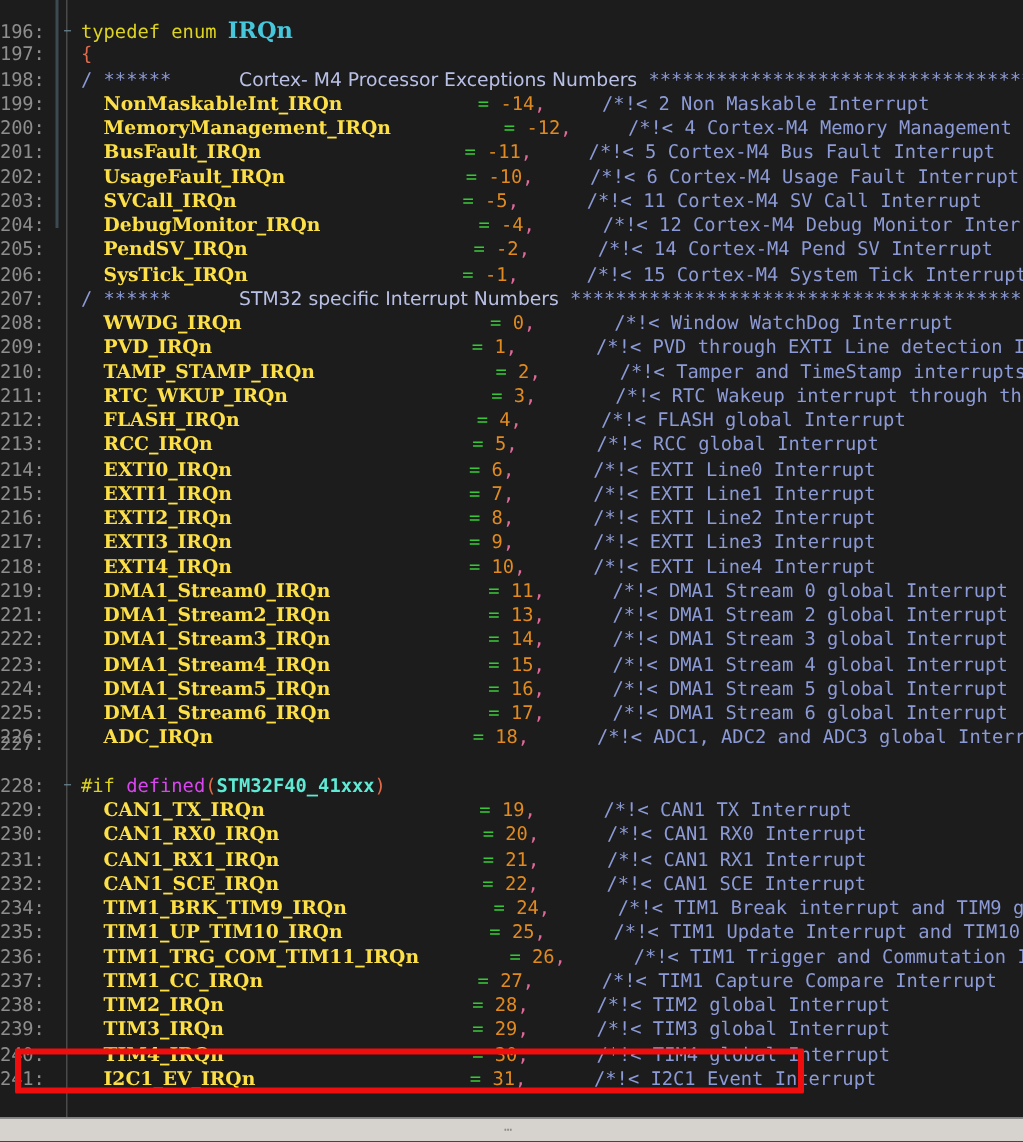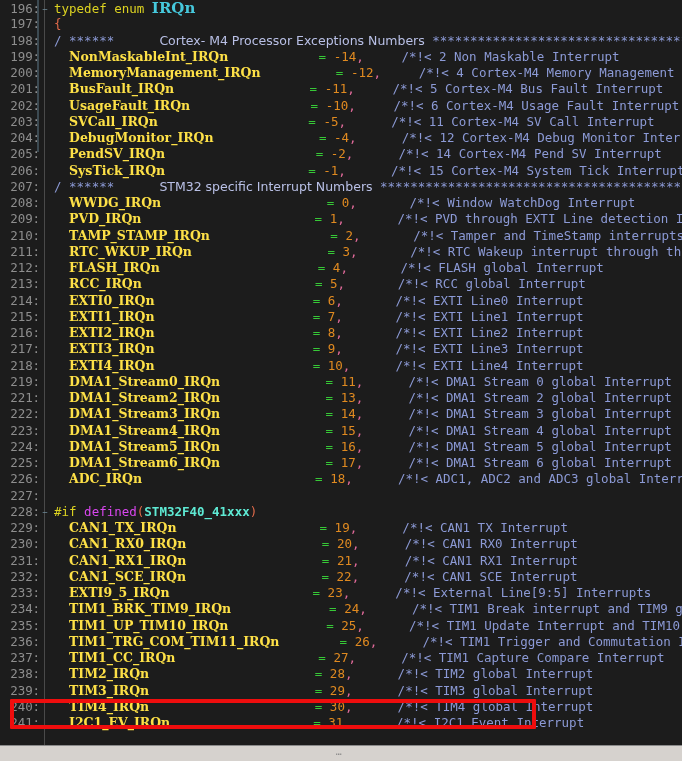--- a/index.html
+++ b/index.html
@@ -42,37 +42,38 @@
   .code-line {
     position: relative;
     height: 16.25px;
     line-height: 16.25px;
     white-space: pre;
     font-size: 12.5px;
   }
   .lnum {
     display: inline-block;
     width: 40px;
-    text-align: right;
+    text-align: left;
     color: #8e8e8e;
     font-family: "DejaVu Sans Mono", monospace;
     font-size: 12.5px;
     letter-spacing: -0.1px;
   }
   .fold {
     display: inline-block;
     width: 10px;
     text-align: center;
     color: #6d8a99;
     font-size: 9px;
     vertical-align: middle;
   }
   .codetext {
     display: inline-block;
     padding-left: 4px;
+    margin-top: 12px;
   }
   
   .kw      { color: #ddd321; }
   .id      { color: #fde047; font-family: "DejaVu Serif", serif; font-weight: bold; font-size: 12.5px; }
   .id-big  { color: #46c8dc; font-family: "DejaVu Serif", serif; font-weight: bold; font-size: 15px; }
   .eq      { color: #37c837; }
   .num     { color: #e08a20; }
   .comma   { color: #e06a9a; }
   .cmt     { color: #8c9ad6; }
   .cmt-hdr { color: #b9c0e6; font-family: "DejaVu Sans", sans-serif; font-size: 12.5px; }
@@ -160,21 +161,20 @@
         <div class="code-line"><span class="lnum">223:</span><span class="fold"></span><span class="codetext">  <span class="id">DMA1_Stream4_IRQn</span>              <span class="eq">=</span> <span class="num">15</span><span class="comma">,</span>      <span class="cmt">/*!&lt; DMA1 Stream 4 global Interrupt</span></span></div>
         <div class="code-line"><span class="lnum">224:</span><span class="fold"></span><span class="codetext">  <span class="id">DMA1_Stream5_IRQn</span>              <span class="eq">=</span> <span class="num">16</span><span class="comma">,</span>      <span class="cmt">/*!&lt; DMA1 Stream 5 global Interrupt</span></span></div>
         <div class="code-line"><span class="lnum">225:</span><span class="fold"></span><span class="codetext">  <span class="id">DMA1_Stream6_IRQn</span>              <span class="eq">=</span> <span class="num">17</span><span class="comma">,</span>      <span class="cmt">/*!&lt; DMA1 Stream 6 global Interrupt</span></span></div>
         <div class="code-line"><span class="lnum">226:</span><span class="fold"></span><span class="codetext">  <span class="id">ADC_IRQn</span>                       <span class="eq">=</span> <span class="num">18</span><span class="comma">,</span>      <span class="cmt">/*!&lt; ADC1, ADC2 and ADC3 global Interrupts</span></span></div>
         <div class="code-line"><span class="lnum">227:</span><span class="fold"></span><span class="codetext"></span></div>
         <div class="code-line"><span class="lnum">228:</span><span class="fold">−</span><span class="codetext"><span class="kw">#if</span> <span class="white">defined</span><span class="punct">(</span><span class="whiteb">STM32F40_41xxx</span><span class="punct">)</span></span></div>
         <div class="code-line"><span class="lnum">229:</span><span class="fold"></span><span class="codetext">  <span class="id">CAN1_TX_IRQn</span>                   <span class="eq">=</span> <span class="num">19</span><span class="comma">,</span>      <span class="cmt">/*!&lt; CAN1 TX Interrupt</span></span></div>
         <div class="code-line"><span class="lnum">230:</span><span class="fold"></span><span class="codetext">  <span class="id">CAN1_RX0_IRQn</span>                  <span class="eq">=</span> <span class="num">20</span><span class="comma">,</span>      <span class="cmt">/*!&lt; CAN1 RX0 Interrupt</span></span></div>
         <div class="code-line"><span class="lnum">231:</span><span class="fold"></span><span class="codetext">  <span class="id">CAN1_RX1_IRQn</span>                  <span class="eq">=</span> <span class="num">21</span><span class="comma">,</span>      <span class="cmt">/*!&lt; CAN1 RX1 Interrupt</span></span></div>
         <div class="code-line"><span class="lnum">232:</span><span class="fold"></span><span class="codetext">  <span class="id">CAN1_SCE_IRQn</span>                  <span class="eq">=</span> <span class="num">22</span><span class="comma">,</span>      <span class="cmt">/*!&lt; CAN1 SCE Interrupt</span></span></div>
-        <div class="code-line"><span class="lnum">233:</span><span class="fold"></span><span class="codetext">  <span class="id">EXTI9_5_IRQn</span>                   <span class="eq">=</span> <span class="num">23</span><span class="comma">,</span>      <span class="cmt">/*!&lt; External Line[9:5] Interrupts</span></span></div>
         <div class="code-line"><span class="lnum">234:</span><span class="fold"></span><span class="codetext">  <span class="id">TIM1_BRK_TIM9_IRQn</span>             <span class="eq">=</span> <span class="num">24</span><span class="comma">,</span>      <span class="cmt">/*!&lt; TIM1 Break interrupt and TIM9 global interrupt</span></span></div>
         <div class="code-line"><span class="lnum">235:</span><span class="fold"></span><span class="codetext">  <span class="id">TIM1_UP_TIM10_IRQn</span>             <span class="eq">=</span> <span class="num">25</span><span class="comma">,</span>      <span class="cmt">/*!&lt; TIM1 Update Interrupt and TIM10 global interrup</span></span></div>
         <div class="code-line"><span class="lnum">236:</span><span class="fold"></span><span class="codetext">  <span class="id">TIM1_TRG_COM_TIM11_IRQn</span>        <span class="eq">=</span> <span class="num">26</span><span class="comma">,</span>      <span class="cmt">/*!&lt; TIM1 Trigger and Commutation Interrupt and TIM1</span></span></div>
         <div class="code-line"><span class="lnum">237:</span><span class="fold"></span><span class="codetext">  <span class="id">TIM1_CC_IRQn</span>                   <span class="eq">=</span> <span class="num">27</span><span class="comma">,</span>      <span class="cmt">/*!&lt; TIM1 Capture Compare Interrupt</span></span></div>
         <div class="code-line"><span class="lnum">238:</span><span class="fold"></span><span class="codetext">  <span class="id">TIM2_IRQn</span>                      <span class="eq">=</span> <span class="num">28</span><span class="comma">,</span>      <span class="cmt">/*!&lt; TIM2 global Interrupt</span></span></div>
         <div class="code-line"><span class="lnum">239:</span><span class="fold"></span><span class="codetext">  <span class="id">TIM3_IRQn</span>                      <span class="eq">=</span> <span class="num">29</span><span class="comma">,</span>      <span class="cmt">/*!&lt; TIM3 global Interrupt</span></span></div>
         <div class="code-line"><span class="lnum">240:</span><span class="fold"></span><span class="codetext">  <span class="id">TIM4_IRQn</span>                      <span class="eq">=</span> <span class="num">30</span><span class="comma">,</span>      <span class="cmt">/*!&lt; TIM4 global Interrupt</span></span></div>
         <div class="code-line"><span class="lnum">241:</span><span class="fold"></span><span class="codetext">  <span class="id">I2C1_EV_IRQn</span>                   <span class="eq">=</span> <span class="num">31</span><span class="comma">,</span>      <span class="cmt">/*!&lt; I2C1 Event Interrupt</span></span></div>
       </div>
   </div>

